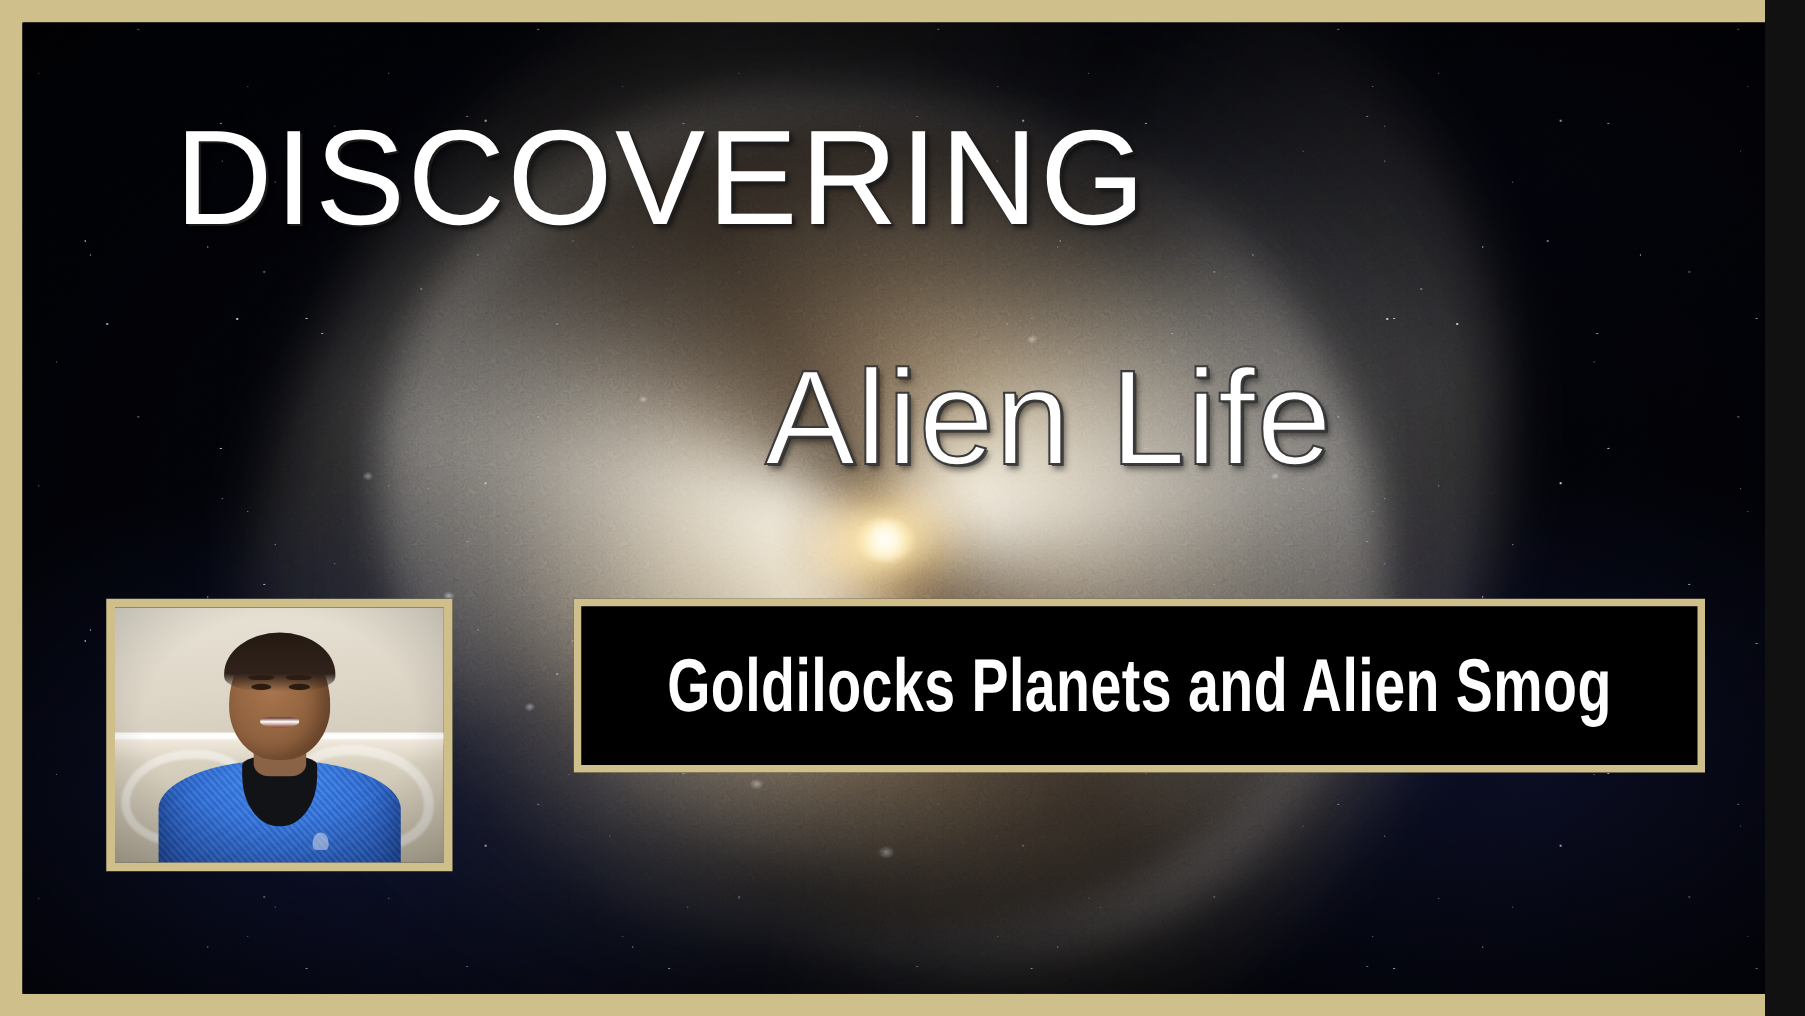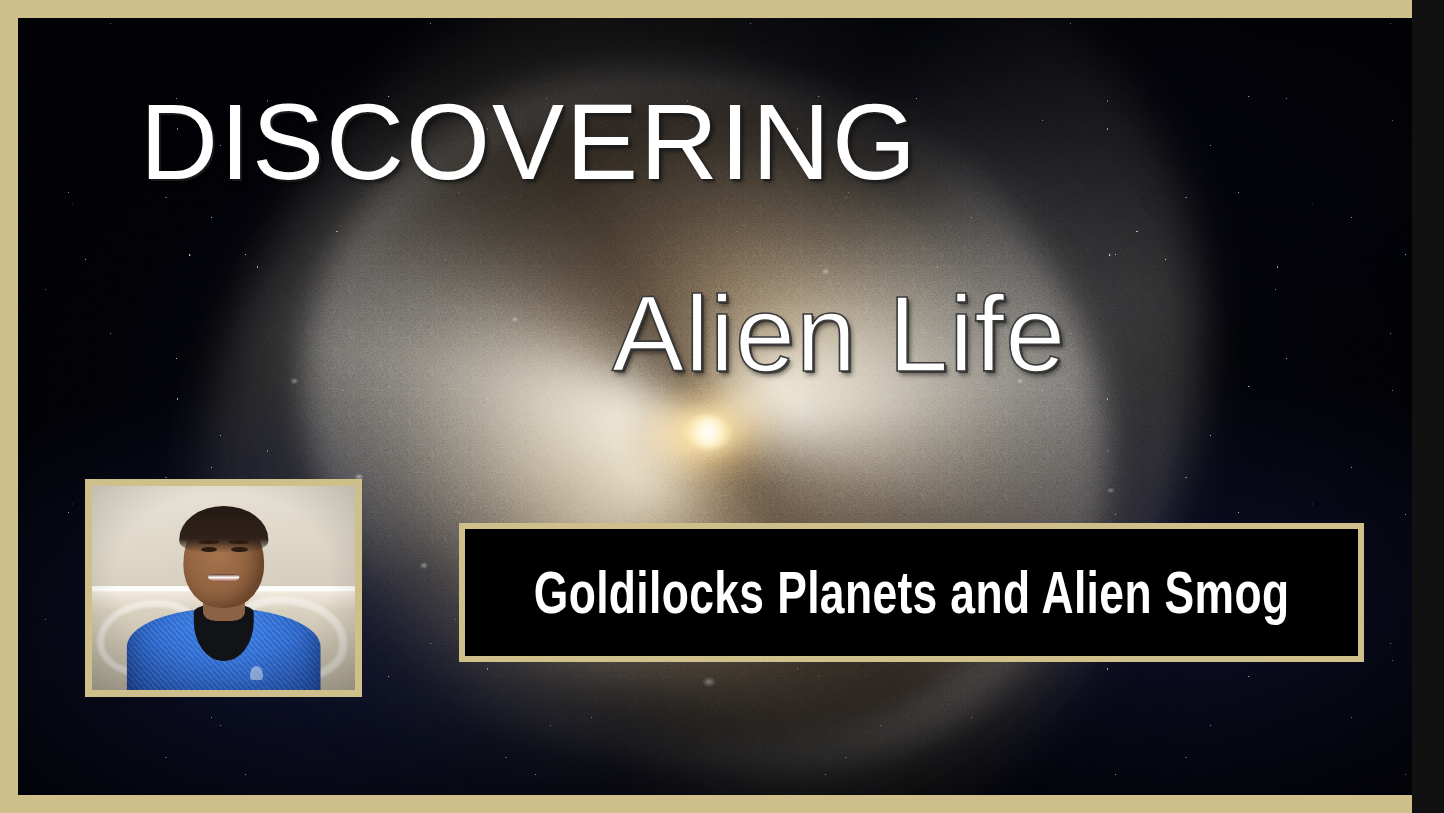--- a/index.html
+++ b/index.html
@@ -323,21 +323,20 @@
     top: 479px;
     width: 905px;
     height: 139px;
     box-sizing: border-box;
     background: #000000;
     border: 6px solid #cfbf8b;
     display: flex;
     align-items: center;
     justify-content: center;
     z-index: 7;
-    margin-top: 44px;
   }
   .banner-text {
     color: #ffffff;
     font-size: 60px;
     font-weight: 700;
     line-height: 1;
     white-space: nowrap;
     transform: scaleX(0.74);
     transform-origin: center center;
     letter-spacing: 0.5px;

